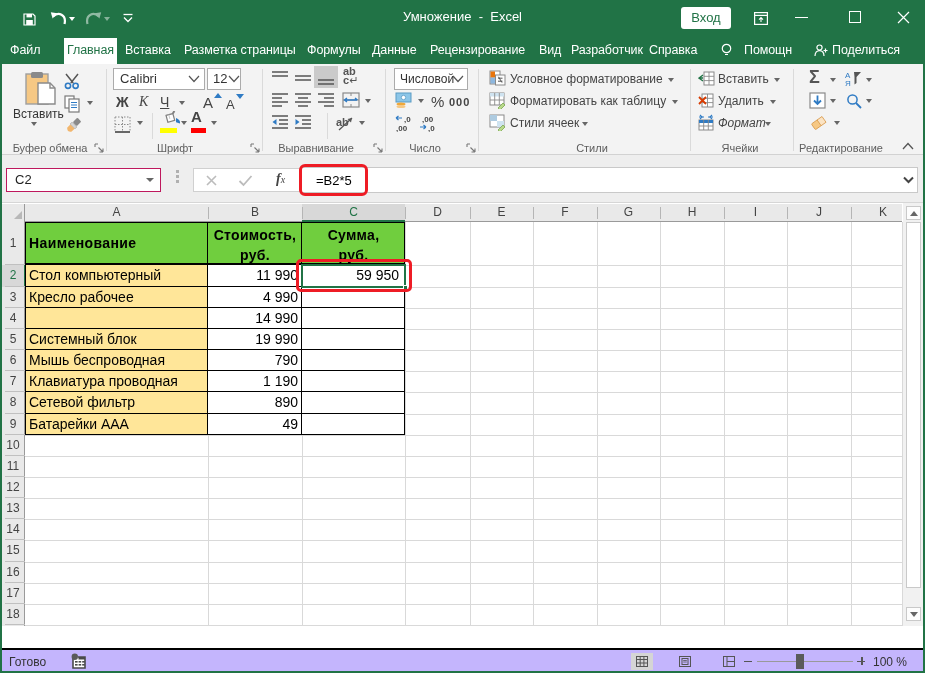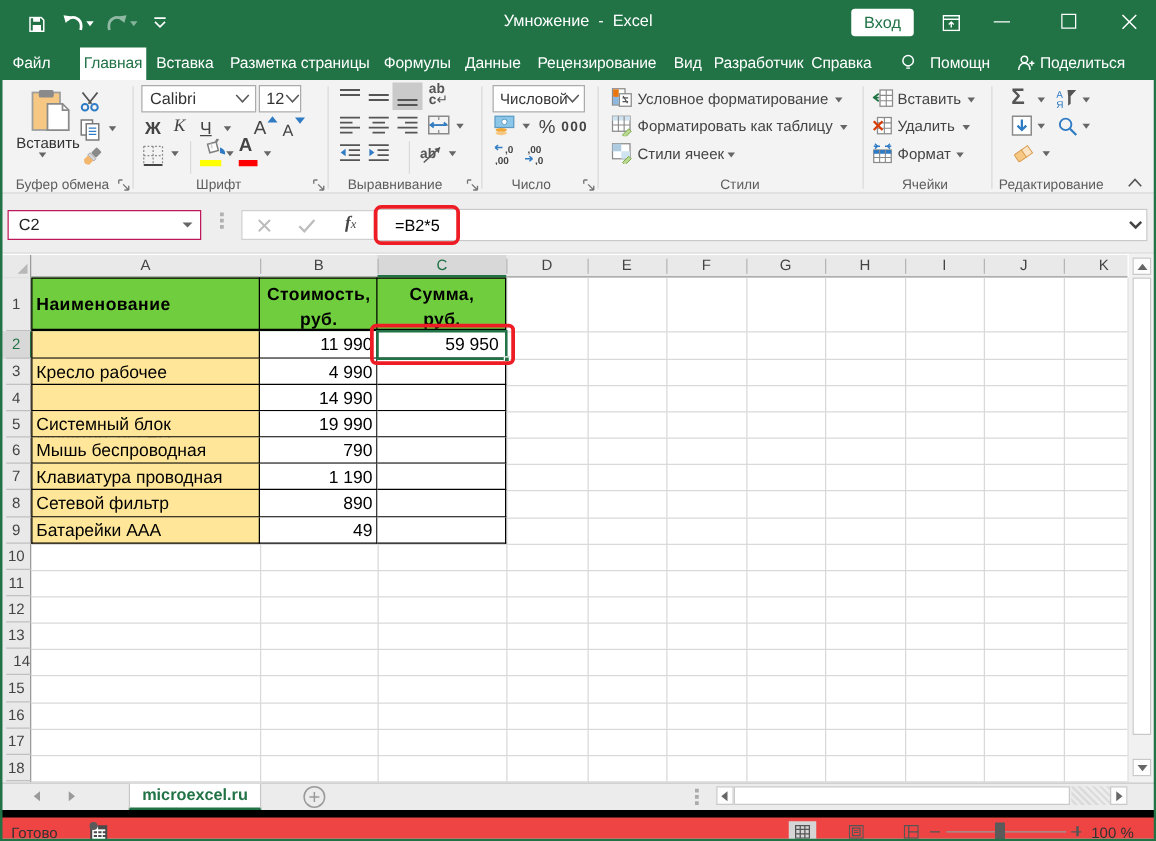--- a/index.html
+++ b/index.html
@@ -19,21 +19,21 @@
   .darr { position:absolute; width:0; height:0; border-left:3px solid transparent; border-right:3px solid transparent; border-top:4px solid #666; }
   
   #fbar { left:0; top:155px; width:925px; height:48px; background:#eeeeee; border-bottom:1px solid #d6d6d6; }
   
   #grid { left:0; top:203px; width:925px; height:423px; background:#fff; overflow:hidden; }
   .vline { position:absolute; width:1px; background:#d9d9d9; }
   .hline { position:absolute; height:1px; background:#d9d9d9; }
   .cell { position:absolute; font-size:14px; color:#000; white-space:nowrap; }
   
   #sheetbar { left:0; top:626px; width:925px; height:22px; background:#ececec; border-top:1px solid #c6c6c6; }
-  #statusbar { left:0; top:648px; width:925px; height:23px; background:#ef4444; border-top:6px solid #000000; }
+  #statusbar { left:0; top:648px; width:925px; height:23px; background:#c4b5fd; border-top:2px solid #000000; }
 </style>
 </head>
 <body>
 <div id="app">
   <div class="abs" id="tabrow">
     <div class="tab" style="left:10px;">Файл</div>
     <div class="tab" style="left:64px;width:53px;background:#fff;color:#217346;top:2px;height:26px;line-height:25px;text-align:center;">Главная</div>
     <div class="tab" style="left:125px;">Вставка</div>
     <div class="tab" style="left:184px;">Разметка страницы</div>
     <div class="tab" style="left:307px;">Формулы</div>
@@ -290,21 +290,21 @@
     </svg>
     <div class="rtext" style="left:718px;top:30px;">Удалить</div>
     <div class="darr" style="left:770px;top:36px;"></div>
     <svg class="abs" style="left:698px;top:50px;" width="17" height="17" viewBox="0 0 17 17">
       <path d="M2 1 l2 2 l-2 2 M14 1 l-2 2 l2 2" stroke="#2f7bc4" stroke-width="1.1" fill="none"></path>
       <path d="M1 3 h5 M10 3 h5" stroke="#2f7bc4" stroke-width="1.1"></path>
       <rect x="1" y="6" width="14" height="10" fill="#fff" stroke="#8a8a8a" stroke-width="1"></rect>
       <rect x="1" y="6" width="14" height="3" fill="#2f7bc4"></rect>
       <path d="M1 12 h14 M5.7 6 v10 M10.3 6 v10" stroke="#8a8a8a" stroke-width="0.9"></path>
     </svg>
-    <div class="rtext" style="left:718px;top:52px;">Формат</div>
+    <div class="rtext" style="left:718px;top:52px;font-style:italic;">Формат</div>
     <div class="darr" style="left:765px;top:58px;"></div>
     <div class="glabel" style="left:710px;width:60px;">Ячейки</div>
     <div class="gsep" style="left:793px;"></div>
 
     <div class="rtext" style="left:809px;top:3px;font-size:18px;color:#555;font-weight:bold;">Σ</div>
     <div class="darr" style="left:830px;top:14px;"></div>
     <svg class="abs" style="left:845px;top:6px;" width="18" height="17" viewBox="0 0 18 17">
       <text x="0" y="8" font-size="8" fill="#2f7bc4" font-family="Liberation Sans">А</text>
       <text x="0" y="16" font-size="8" fill="#2f7bc4" font-family="Liberation Sans">Я</text>
       <path d="M9 2 h7 l-4.5 5 v6 l-2 1.5 v-7.5 z" fill="#555"></path>
@@ -405,21 +405,21 @@
     <div class="abs" style="left:2px;top:211px;width:22px;height:20px;line-height:20px;text-align:center;font-size:12px;color:#444;">9</div>
     <div class="abs" style="left:5px;top:231px;width:20px;height:1px;background:#c0c0c0;"></div>
     <div class="abs" style="left:2px;top:232px;width:22px;height:20px;line-height:20px;text-align:center;font-size:12px;color:#444;">10</div>
     <div class="abs" style="left:5px;top:252px;width:20px;height:1px;background:#c0c0c0;"></div>
     <div class="abs" style="left:2px;top:253px;width:22px;height:20px;line-height:20px;text-align:center;font-size:12px;color:#444;">11</div>
     <div class="abs" style="left:5px;top:273px;width:20px;height:1px;background:#c0c0c0;"></div>
     <div class="abs" style="left:2px;top:274px;width:22px;height:20px;line-height:20px;text-align:center;font-size:12px;color:#444;">12</div>
     <div class="abs" style="left:5px;top:294px;width:20px;height:1px;background:#c0c0c0;"></div>
     <div class="abs" style="left:2px;top:295px;width:22px;height:20px;line-height:20px;text-align:center;font-size:12px;color:#444;">13</div>
     <div class="abs" style="left:5px;top:315px;width:20px;height:1px;background:#c0c0c0;"></div>
-    <div class="abs" style="left:2px;top:316px;width:22px;height:20px;line-height:20px;text-align:right;font-size:12px;color:#444;">14</div>
+    <div class="abs" style="left:2px;top:316px;width:22px;height:20px;line-height:20px;text-align:center;font-size:12px;color:#444;">14</div>
     <div class="abs" style="left:5px;top:336px;width:20px;height:1px;background:#c0c0c0;"></div>
     <div class="abs" style="left:2px;top:337px;width:22px;height:21px;line-height:21px;text-align:center;font-size:12px;color:#444;">15</div>
     <div class="abs" style="left:5px;top:358px;width:20px;height:1px;background:#c0c0c0;"></div>
     <div class="abs" style="left:2px;top:359px;width:22px;height:20px;line-height:20px;text-align:center;font-size:12px;color:#444;">16</div>
     <div class="abs" style="left:5px;top:379px;width:20px;height:1px;background:#c0c0c0;"></div>
     <div class="abs" style="left:2px;top:380px;width:22px;height:20px;line-height:20px;text-align:center;font-size:12px;color:#444;">17</div>
     <div class="abs" style="left:5px;top:400px;width:20px;height:1px;background:#c0c0c0;"></div>
     <div class="abs" style="left:2px;top:401px;width:22px;height:20px;line-height:20px;text-align:center;font-size:12px;color:#444;">18</div>
     <div class="abs" style="left:5px;top:421px;width:20px;height:1px;background:#c0c0c0;"></div>
     <div class="vline" style="left:208px;top:19px;height:405px;"></div>
@@ -454,20 +454,21 @@
 
     <div class="abs" style="left:25px;top:19px;width:380px;height:43px;background:#70ce3e;border:1px solid #000;border-bottom:2px solid #000;box-sizing:border-box;"></div>
     <div class="abs" style="left:207px;top:19px;width:1px;height:43px;background:#000;"></div>
     <div class="abs" style="left:301px;top:19px;width:1px;height:43px;background:#000;"></div>
     <div class="cell" style="left:29px;top:19px;height:43px;line-height:43px;font-weight:bold;letter-spacing:0.4px;">Наименование</div>
     <div class="cell" style="left:208px;top:22px;width:94px;text-align:center;font-weight:bold;line-height:20px;letter-spacing:0.3px;">Стоимость,<br>руб.</div>
     <div class="cell" style="left:302px;top:22px;width:103px;text-align:center;font-weight:bold;line-height:20px;letter-spacing:0.3px;">Сумма,<br>руб.</div>
     <div class="abs" style="left:25px;top:62px;width:183px;height:22px;background:#ffe699;border-left:1px solid #000;border-bottom:1px solid #000;border-right:1px solid #000;box-sizing:border-box;"></div>
     <div class="abs" style="left:208px;top:62px;width:94px;height:22px;background:#fff;border-bottom:1px solid #000;border-right:1px solid #000;box-sizing:border-box;"></div>
     <div class="abs" style="left:302px;top:62px;width:103px;height:22px;background:#fff;border-bottom:1px solid #000;border-right:1px solid #000;box-sizing:border-box;"></div>
+    <div class="cell" style="left:29px;top:62px;height:21px;line-height:21px;">Стол компьютерный</div>
     <div class="cell" style="left:208px;top:62px;width:90px;height:21px;line-height:21px;text-align:right;padding-left:44px;">11 990</div>
     <div class="cell" style="left:302px;top:62px;width:97px;height:21px;line-height:21px;text-align:right;">59 950</div>
     <div class="abs" style="left:25px;top:84px;width:183px;height:21px;background:#ffe699;border-left:1px solid #000;border-bottom:1px solid #000;border-right:1px solid #000;box-sizing:border-box;"></div>
     <div class="abs" style="left:208px;top:84px;width:94px;height:21px;background:#fff;border-bottom:1px solid #000;border-right:1px solid #000;box-sizing:border-box;"></div>
     <div class="abs" style="left:302px;top:84px;width:103px;height:21px;background:#fff;border-bottom:1px solid #000;border-right:1px solid #000;box-sizing:border-box;"></div>
     <div class="cell" style="left:29px;top:84px;height:20px;line-height:20px;">Кресло рабочее</div>
     <div class="cell" style="left:208px;top:84px;width:90px;height:20px;line-height:20px;text-align:right;">4 990</div>
     <div class="abs" style="left:25px;top:105px;width:183px;height:21px;background:#ffe699;border-left:1px solid #000;border-bottom:1px solid #000;border-right:1px solid #000;box-sizing:border-box;"></div>
     <div class="abs" style="left:208px;top:105px;width:94px;height:21px;background:#fff;border-bottom:1px solid #000;border-right:1px solid #000;box-sizing:border-box;"></div>
     <div class="abs" style="left:302px;top:105px;width:103px;height:21px;background:#fff;border-bottom:1px solid #000;border-right:1px solid #000;box-sizing:border-box;"></div>
@@ -503,38 +504,20 @@
 
     <div class="abs" style="left:296px;top:56px;width:116px;height:33px;border:3.5px solid #ee1c25;border-radius:5px;"></div>
 
     <div class="abs" style="left:903px;top:0px;width:22px;height:424px;background:#f1f1f1;"></div>
     <div class="abs" style="left:906px;top:3px;width:15px;height:14px;background:#fdfdfd;border:1px solid #c9c9c9;"></div>
     <div class="abs" style="left:909.5px;top:8px;width:0;height:0;border-left:4px solid transparent;border-right:4px solid transparent;border-bottom:5px solid #666;"></div>
     <div class="abs" style="left:906px;top:19px;width:15px;height:366px;background:#fff;border:1px solid #c9c9c9;"></div>
     <div class="abs" style="left:906px;top:404px;width:15px;height:14px;background:#fdfdfd;border:1px solid #c9c9c9;"></div>
     <div class="abs" style="left:909.5px;top:409px;width:0;height:0;border-left:4px solid transparent;border-right:4px solid transparent;border-top:5px solid #666;"></div>
   </div>
-  <div class="abs" id="sheetbar">
-    <div class="abs" style="left:27px;top:6px;width:0;height:0;border-top:4.5px solid transparent;border-bottom:4.5px solid transparent;border-right:5px solid #9a9a9a;"></div>
-    <div class="abs" style="left:55px;top:6px;width:0;height:0;border-top:4.5px solid transparent;border-bottom:4.5px solid transparent;border-left:5px solid #9a9a9a;"></div>
-    <div class="abs" style="left:103px;top:0;width:106px;height:21px;background:#fff;border-left:1px solid #c6c6c6;border-right:1px solid #c6c6c6;border-bottom:2.5px solid #217346;box-sizing:border-box;text-align:center;font-size:13px;font-weight:bold;color:#217346;line-height:18px;">microexcel.ru</div>
-    <svg class="abs" style="left:242px;top:1px;" width="19" height="19" viewBox="0 0 19 19">
-      <circle cx="9.5" cy="9.5" r="8.2" fill="none" stroke="#9a9a9a" stroke-width="1.2"></circle>
-      <path d="M9.5 5.5 v8 M5.5 9.5 h8" stroke="#9a9a9a" stroke-width="1.2"></path>
-    </svg>
-
-    <div class="abs" style="left:556px;top:4px;width:2.5px;height:2.5px;background:#aaa;box-shadow:0 5px 0 #aaa, 0 10px 0 #aaa;"></div>
-
-    <div class="abs" style="left:573px;top:2px;width:14px;height:15px;background:#fdfdfd;border:1px solid #c9c9c9;"></div>
-    <div class="abs" style="left:577px;top:5.5px;width:0;height:0;border-top:4px solid transparent;border-bottom:4px solid transparent;border-right:5px solid #666;"></div>
-    <div class="abs" style="left:587px;top:2px;width:269px;height:15px;background:#fff;border:1px solid #c9c9c9;"></div>
-    <div class="abs" style="left:857px;top:2px;width:31px;height:15px;background:repeating-linear-gradient(45deg,#ececec 0 2px,#dcdcdc 2px 4px);"></div>
-    <div class="abs" style="left:888px;top:2px;width:14px;height:15px;background:#fdfdfd;border:1px solid #c9c9c9;"></div>
-    <div class="abs" style="left:893px;top:5.5px;width:0;height:0;border-top:4px solid transparent;border-bottom:4px solid transparent;border-left:5px solid #666;"></div>
-  </div>
   <div class="abs" id="statusbar">
     <div class="abs" style="left:9px;top:5px;font-size:12px;color:#333;">Готово</div>
     <svg class="abs" style="left:71px;top:3px;" width="16" height="16" viewBox="0 0 16 16">
       <path d="M2 5 v10 h12 v-11 h-7" fill="#fff" stroke="#4a4a4a" stroke-width="1.6"></path>
       <rect x="7.5" y="4" width="6.5" height="2.5" fill="#4a4a4a"></rect>
       <g fill="#4a4a4a">
         <rect x="4" y="8" width="2.6" height="1.6"></rect>
           <rect x="7.6" y="8" width="2.6" height="1.6"></rect>
           <rect x="11.2" y="8" width="2.6" height="1.6"></rect>
         <rect x="4" y="11" width="2.6" height="1.6"></rect>

